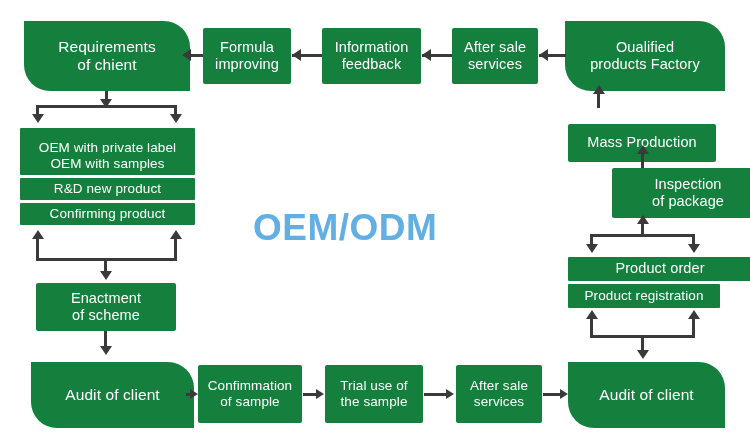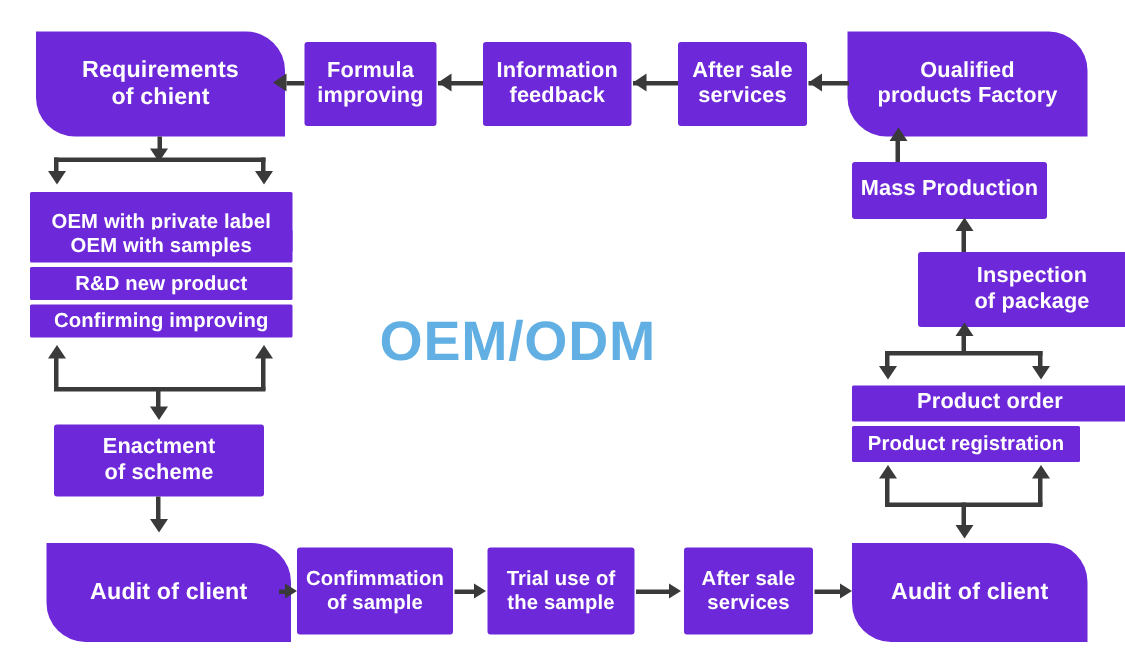--- a/index.html
+++ b/index.html
@@ -7,31 +7,30 @@
     width:750px;height:444px;
     background:#ffffff;
     font-family:"Liberation Sans","DejaVu Sans",sans-serif;
     overflow:hidden;
   }
   #canvas{position:relative;width:750px;height:444px;}
 
   
   .node{
     position:absolute;
-    background:#6d28d9;
+    background:#15803d;
     color:#ffffff;
     display:flex;
     align-items:center;
     justify-content:center;
     text-align:center;
     line-height:1.18;
     box-sizing:border-box;
     letter-spacing:0.1px;
     white-space:pre-line;
-    font-weight:bold;
   }
   .node.rect{border-radius:2px;}
   
   .node.flag{border-radius:0 26px 0 26px;}
   .node.list{border-radius:1px;}
 
   .f13{font-size:13.5px;}
   .f14{font-size:14.5px;}
   .f15{font-size:15.5px;}
 
@@ -95,39 +94,39 @@
 
   <div class="ln hln" style="left:36px;top:105px;width:141px;"></div>
   <div class="ln vln" style="left:36px;top:105px;height:13px;"></div>
   <div class="arrow arr-down" style="left:32px;top:114px;"></div>
   <div class="ln vln" style="left:174px;top:105px;height:13px;"></div>
   <div class="arrow arr-down" style="left:170px;top:114px;"></div>
 
   <div class="node list f13" style="left:20px;top:128px;width:175px;height:40px;">OEM with private label</div>
   <div class="node list f13" style="left:20px;top:153px;width:175px;height:22px;">OEM with samples</div>
   <div class="node list f13" style="left:20px;top:178px;width:175px;height:22px;">R&amp;D new product</div>
-  <div class="node list f13" style="left:20px;top:203px;width:175px;height:22px;">Confirming improving</div>
+  <div class="node list f13" style="left:20px;top:203px;width:175px;height:22px;">Confirming product</div>
 
   <div class="ln vln" style="left:36px;top:238px;height:22px;"></div>
   <div class="arrow arr-up" style="left:32px;top:230px;"></div>
   <div class="ln vln" style="left:174px;top:238px;height:22px;"></div>
   <div class="arrow arr-up" style="left:170px;top:230px;"></div>
   <div class="ln hln" style="left:36px;top:258px;width:141px;"></div>
   <div class="ln vln" style="left:104px;top:258px;height:16px;"></div>
   <div class="arrow arr-down" style="left:100px;top:271px;"></div>
 
   <div class="node rect f14" style="left:36px;top:283px;width:140px;height:48px;">Enactment
 of scheme</div>
 
   <div class="ln vln" style="left:104px;top:331px;height:18px;"></div>
   <div class="arrow arr-down" style="left:100px;top:346px;"></div>
 
   <div id="title" style="left:253px;top:207px;">OEM/ODM</div>
 
-  <div class="node rect f14" style="left:568px;top:108px;width:130px;height:38px;">Mass Production</div>
+  <div class="node rect f14" style="left:568px;top:124px;width:148px;height:38px;">Mass Production</div>
 
   <div class="ln vln" style="left:597px;top:92px;height:16px;"></div>
   <div class="arrow arr-up" style="left:593px;top:85px;"></div>
 
   <div class="node rect f14" style="left:568px;top:168px;width:152px;height:50px;margin-left:44px;">Inspection
 of package</div>
 
   <div class="ln vln" style="left:641px;top:152px;height:16px;"></div>
   <div class="arrow arr-up" style="left:637px;top:145px;"></div>
 

